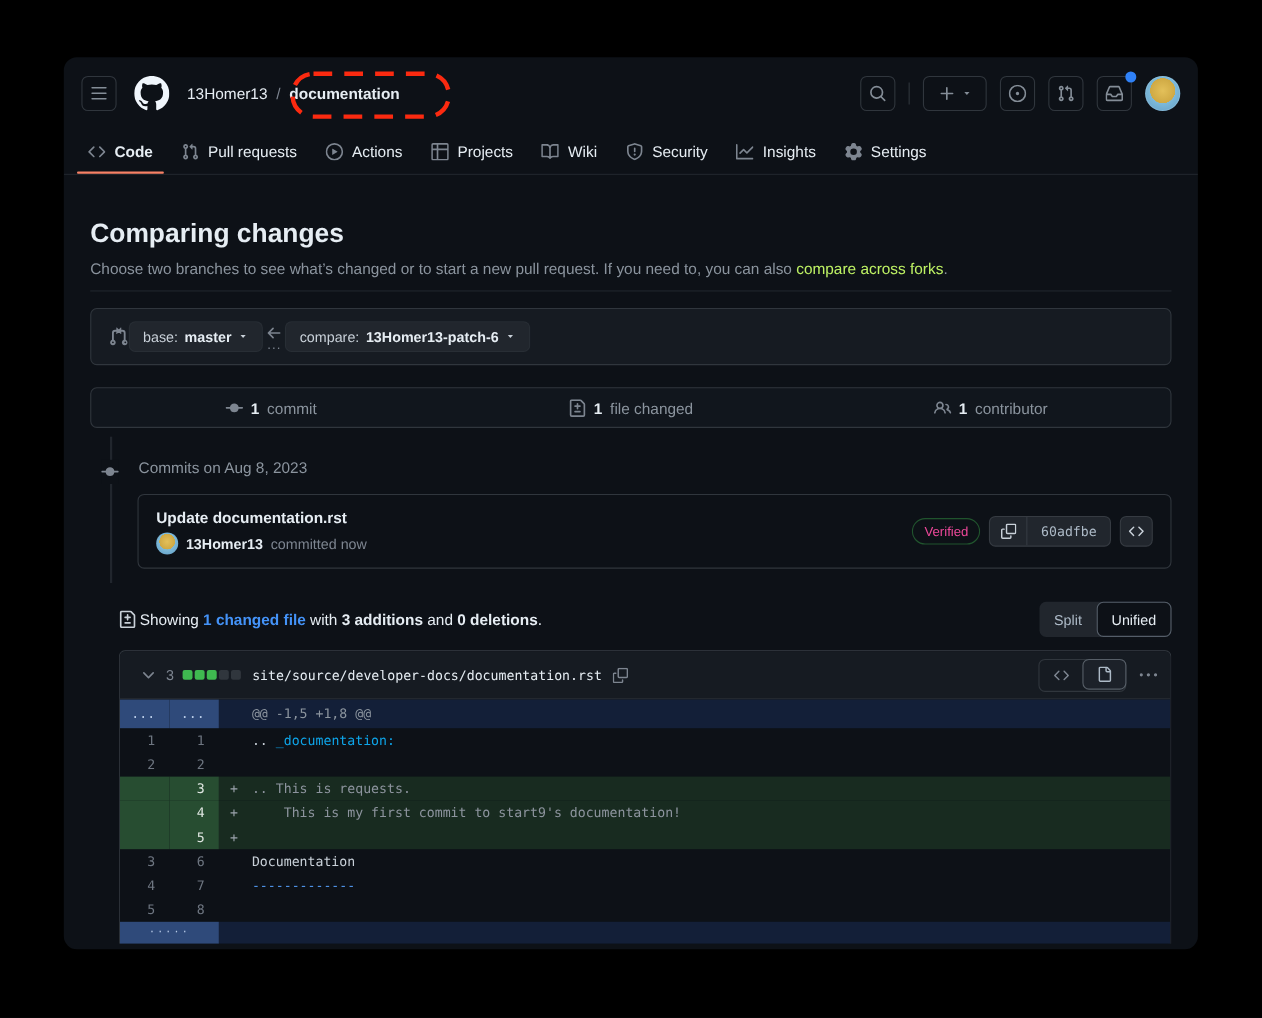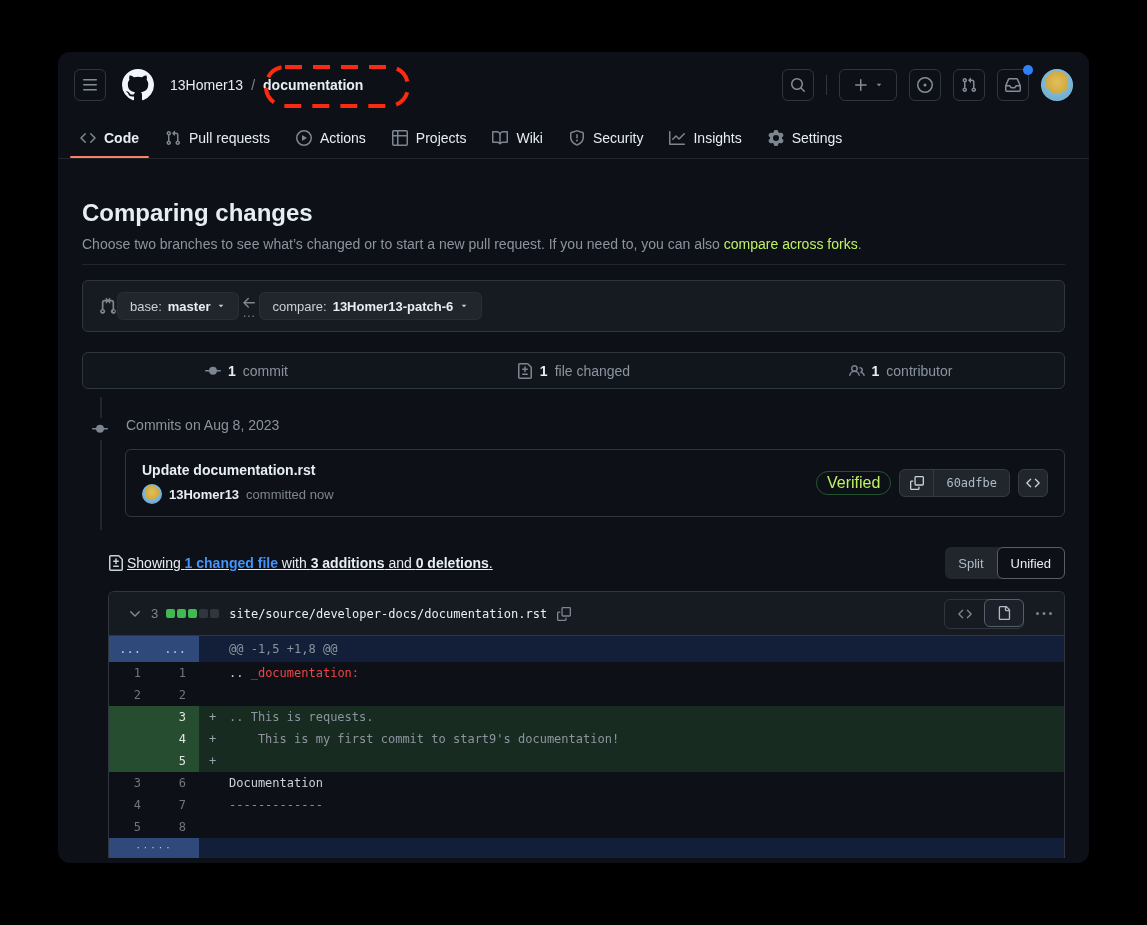--- a/index.html
+++ b/index.html
@@ -76,32 +76,32 @@
   .commit-card { margin-top:16px; margin-left:43px; border:1px solid #30363d; border-radius:6px;
                  padding:12px 16px; display:flex; align-items:center; background:#0d1117; position:relative; }
   .cc-left { display:flex; flex-direction:column; gap:6px; }
   .cc-title { font-size:14px; font-weight:600; color:#e6edf3; cursor:pointer; }
   .cc-meta { display:flex; align-items:center; gap:7px; font-size:13px; color:#7d8590; }
   .cc-meta .avatar-sm { width:20px; height:20px; border-radius:50%;
       background:radial-gradient(circle at 50% 42%, #e3c05a 0%, #cfa944 46%, #7db9d9 47%, #5f9cc4 100%); }
   .cc-meta b { color:#e6edf3; font-weight:600; }
   .cc-right { margin-left:auto; display:flex; align-items:center; gap:8px; }
   .verified { height:24px; padding:0 10px; display:flex; align-items:center; border-radius:999px;
-              border:1px solid rgba(63,185,80,.4); color:#bef264; font-size:16px; cursor:pointer; }
+              border:1px solid rgba(63,185,80,.4); color:#ec4899; font-size:12px; cursor:pointer; }
   .sha-group { display:flex; align-items:stretch; height:28px; border:1px solid #363b42;
                border-radius:6px; overflow:hidden; background:#21262d; }
   .sha-copy { width:34px; display:flex; align-items:center; justify-content:center;
               color:#c9d1d9; border-right:1px solid #363b42; cursor:pointer; }
   .sha-val { display:flex; align-items:center; padding:0 12px; font-size:12px; color:#adbac7; }
   .code-btn { width:30px; height:28px; border:1px solid #363b42; border-radius:6px; background:#21262d;
               display:flex; align-items:center; justify-content:center; color:#c9d1d9; cursor:pointer; }
 
   .files-summary { margin-top:30px; margin-left:26px; display:flex; align-items:center; }
   .fs-icon { color:#c9d1d9; display:flex; margin-right:3px; }
-  .fs-text { font-size:14px; color:#e6edf3;text-decoration:underline; }
+  .fs-text { font-size:14px; color:#e6edf3; }
   .fs-text a { color:#4493f8; text-decoration:none; font-weight:600; }
   .fs-text b { font-weight:700; }
   .seg-control { margin-left:auto; display:flex; background:#21262d; border-radius:6px; height:32px; }
   .seg { display:flex; align-items:center; padding:0 13px; font-size:13px; color:#adbac7; cursor:pointer; }
   .seg.selected { background:#0d1117; border:1px solid #545d68; border-radius:6px;
                   color:#e6edf3; font-weight:500; }
 
   
   .diff-card { margin-top:12px; margin-left:26px; border:1px solid #30363d; border-bottom:none;
                border-radius:6px 6px 0 0; overflow:hidden; }
@@ -130,21 +130,21 @@
   .drow .code { flex:1; padding-left:10px; white-space:pre; color:#c9d1d9; }
   .drow .sign { display:inline-block; width:20px; color:#9aa2ab; }
   .drow.hunk { height:26px; line-height:26px; }
   .drow.hunk .gut { background:#2f4a7a; color:#b9cce8; }
   .drow.hunk .code { background:#131f38; }
   .hunk-text { color:#8b949e; }
   .drow.addition .gut { background:#274d31; color:#dfe6e1; }
   .drow.addition .code { background:#182b20; }
   .comment { color:#8d949e; }
   .plain { color:#c9d1d9; }
-  .ref { color:#ef4444; }
+  .ref { color:#0ea5e9; }
   .underline-blue { color:#539bf5; }
   .drow.expand { height:20px; line-height:20px; }
   .drow.expand .gut-span { width:90px; flex:none; background:#2f4a7a; color:#b9cce8;
                            text-align:center; font-size:9px; letter-spacing:2px; cursor:pointer; }
   .drow.expand .code { background:#131f38; }
 </style>
 </head>
 <body>
 
 <div class="window">

